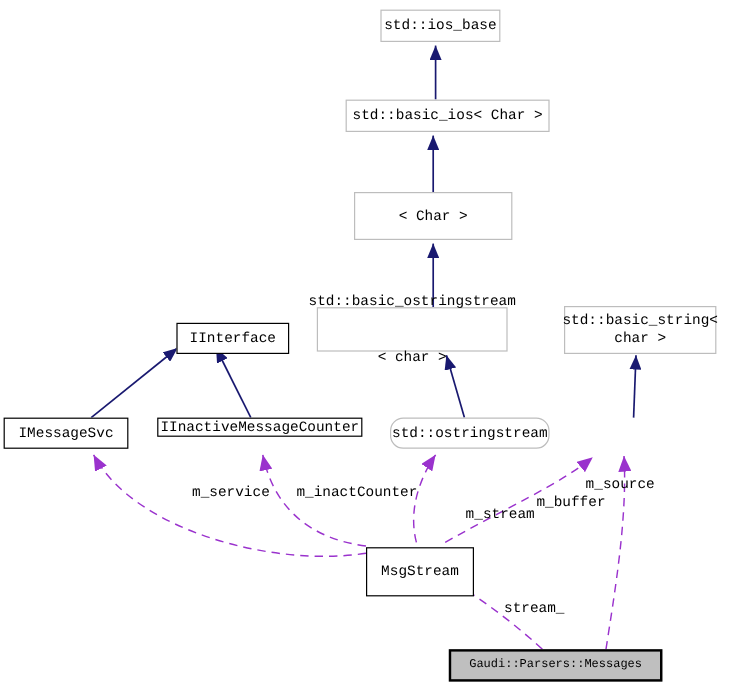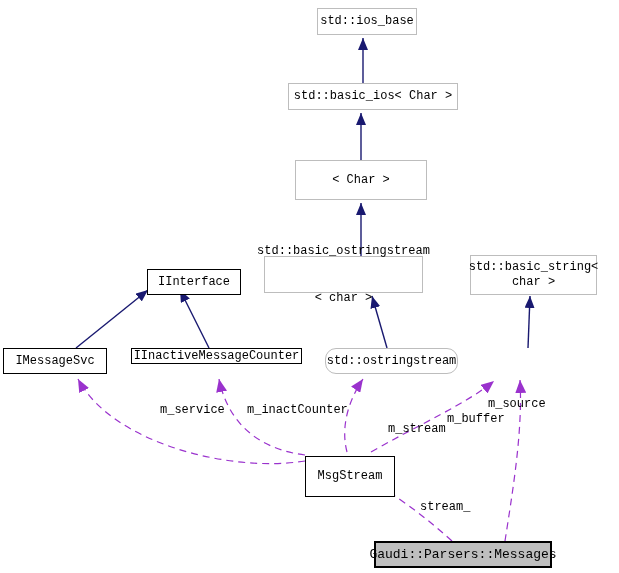--- a/index.html
+++ b/index.html
@@ -41,21 +41,21 @@
     color: var(--text, #000000);
     background: var(--node-fill, #ffffff);
     border: 1px solid var(--ext-border, #bdbdbd);
     cursor: pointer;
     white-space: nowrap;
   }
   .node.doc { border-color: var(--doc-border, #000000); }
   .node.current {
     background: var(--cur-fill, #bfbfbf);
     border: 2px solid var(--doc-border, #000000);
-    font-size: 13px;
+    font-size: 10px;
     cursor: default;
   }
   .elabel {
     position: absolute;
     font-size: 12px;
     color: var(--text, #000000);
     white-space: nowrap;
   }
 </style>
 </head>

